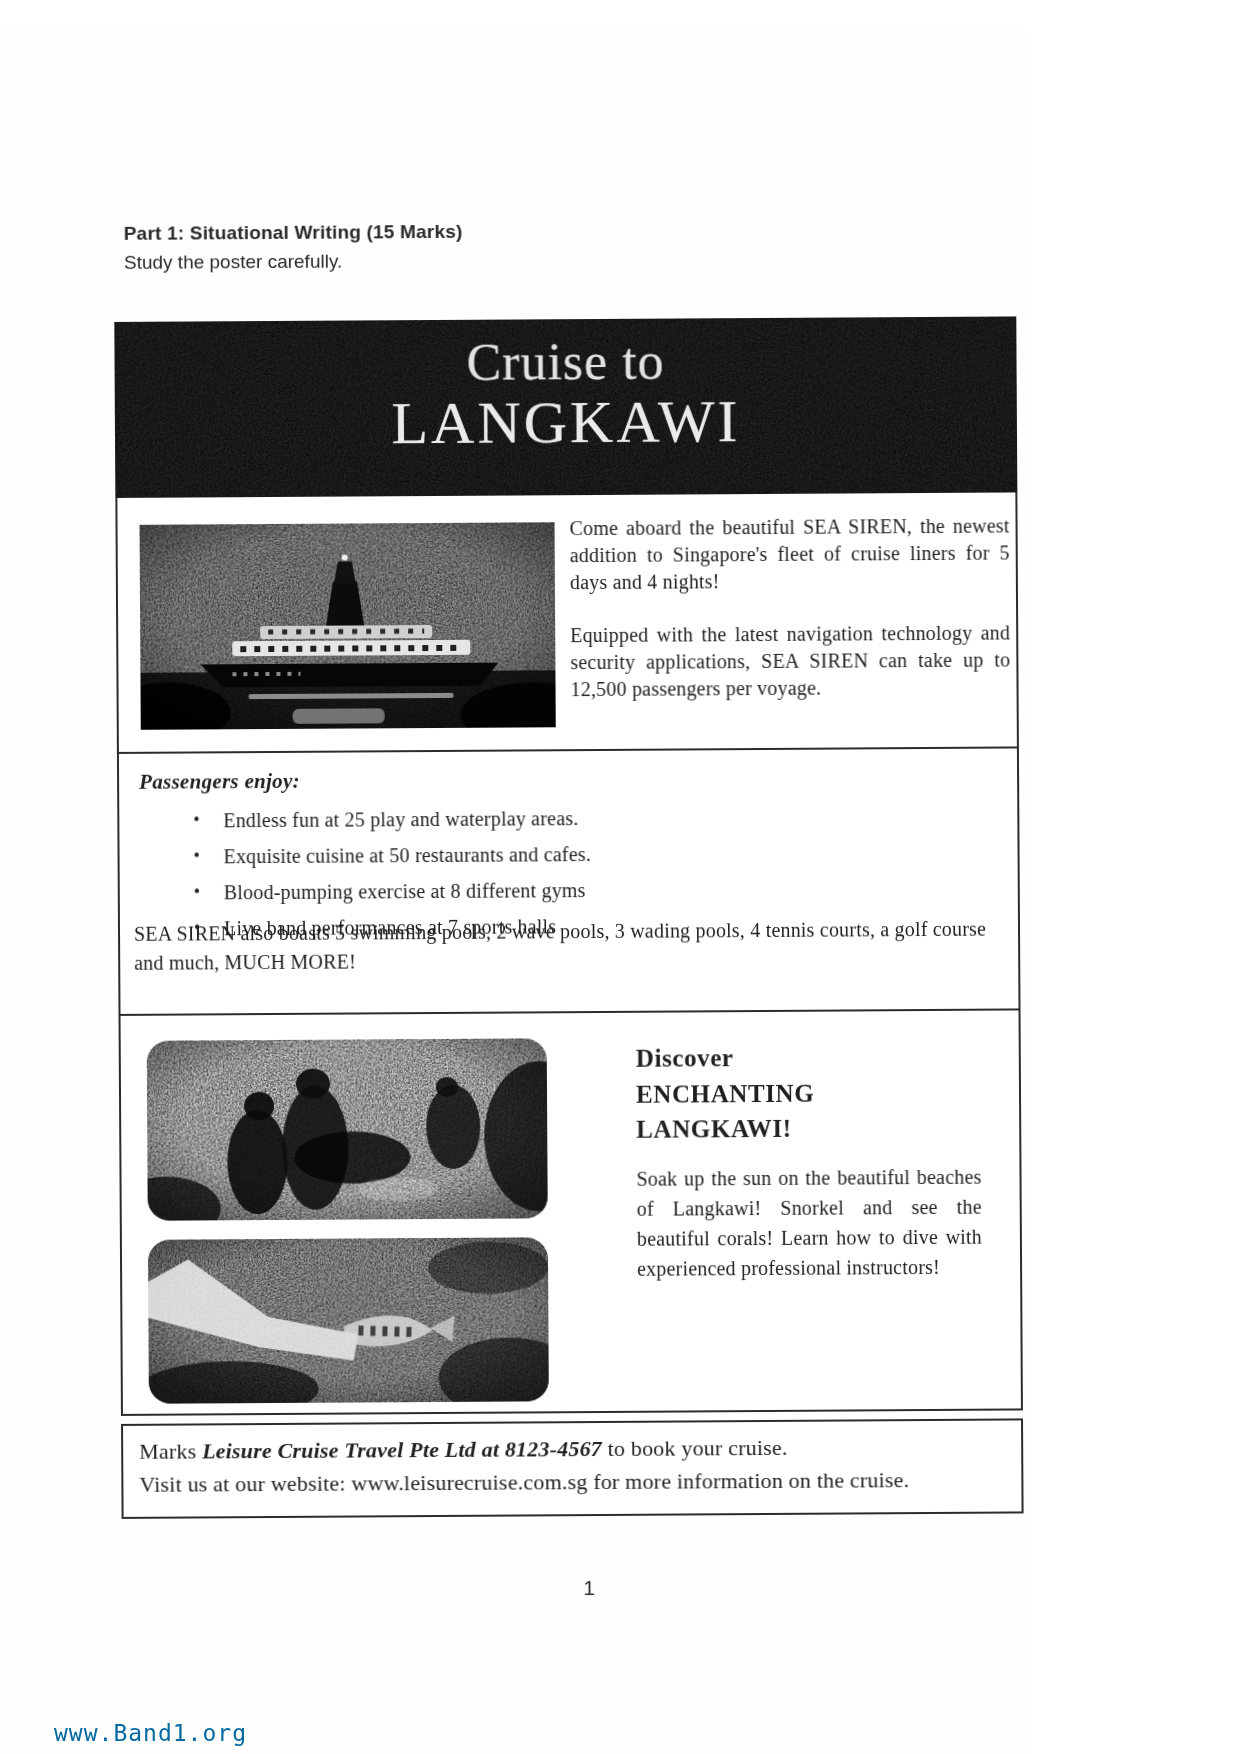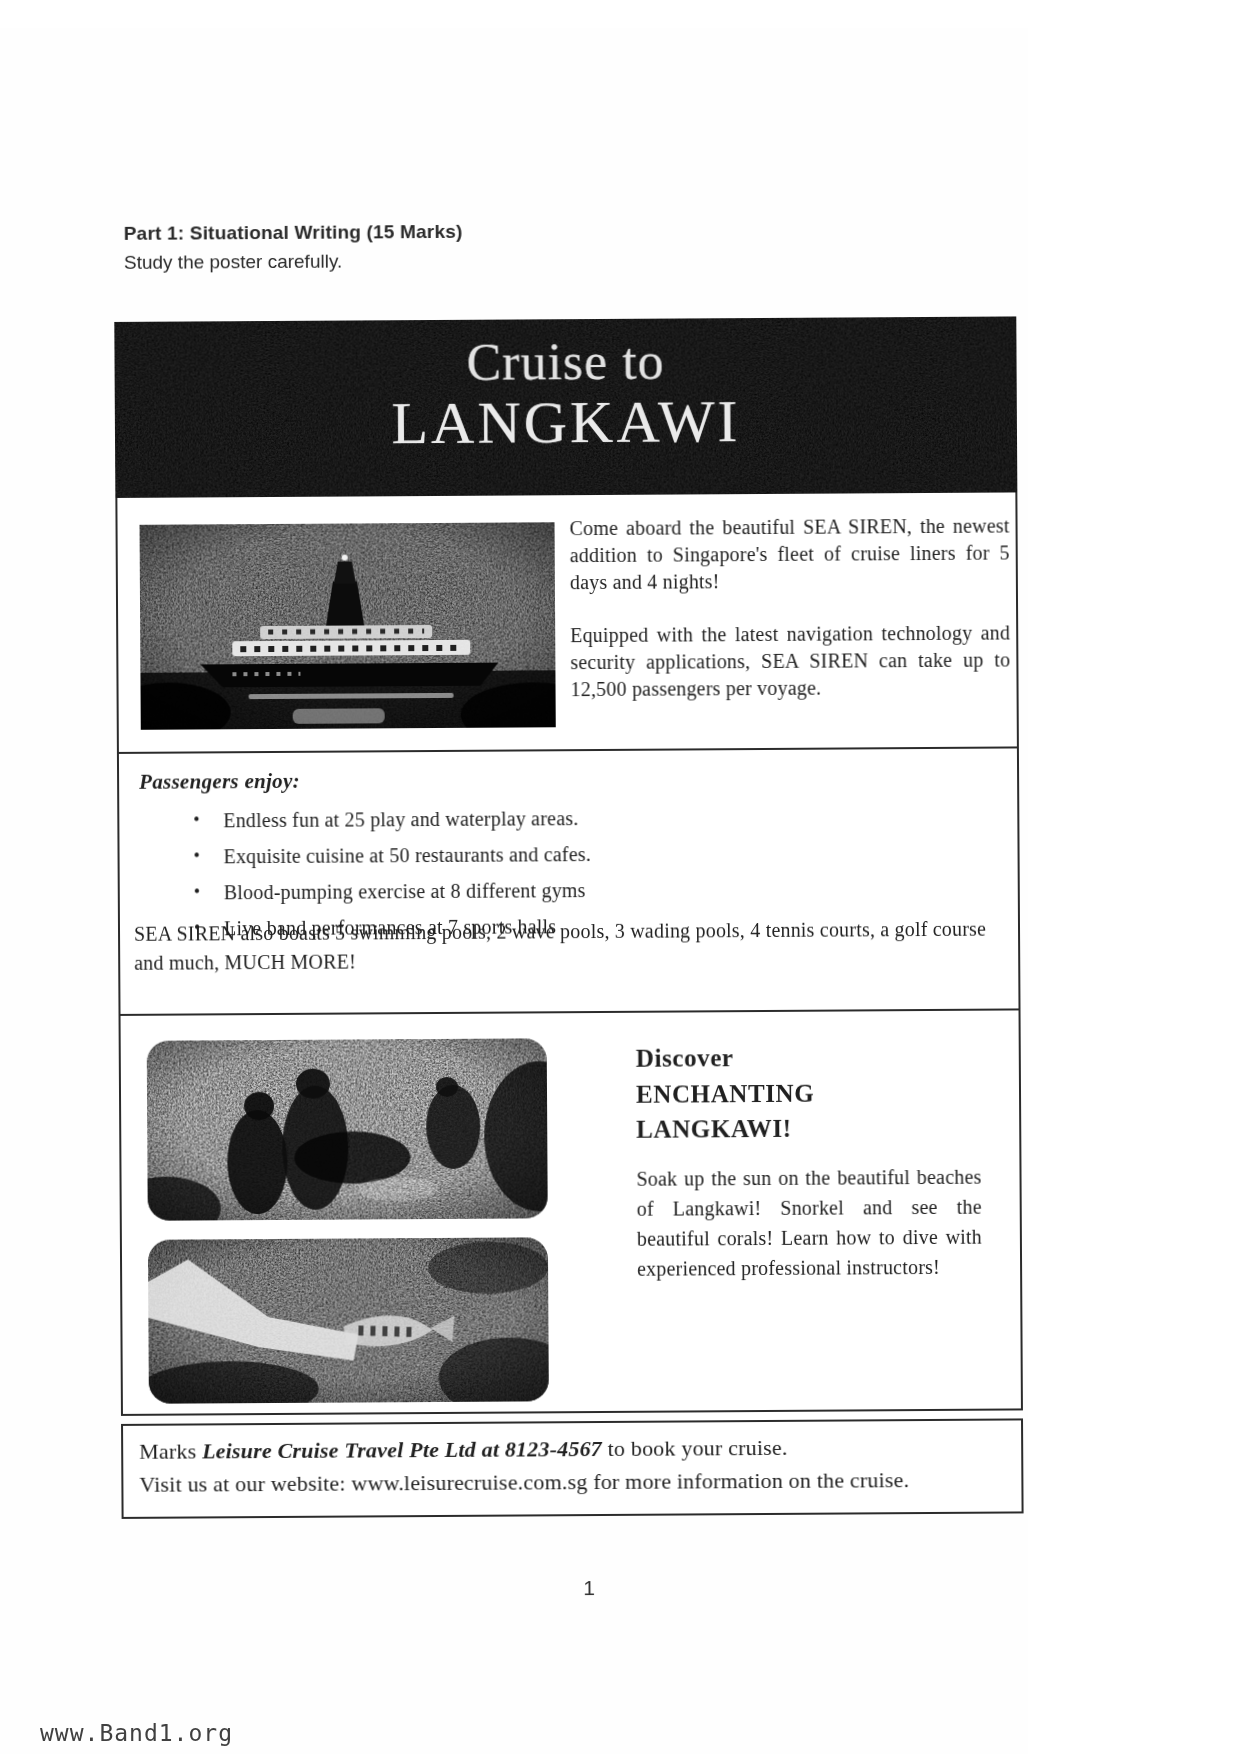--- a/index.html
+++ b/index.html
@@ -40,22 +40,22 @@
   .photo2{top:224px;height:164px;}
   .discover{position:absolute;left:515px;top:28px;width:372px;}
   .disc-h{font-size:25px;font-weight:700;line-height:1.42;letter-spacing:.6px;}
   .disc-body{margin-top:16px;font-size:20px;line-height:1.5;text-align:justify;width:345px;letter-spacing:.2px;}
   .contact{margin-top:8px;border:2px solid #2e2e2e;background:#fff;box-sizing:border-box;
            padding:9px 16px 16px;font-size:22px;line-height:1.5;letter-spacing:.2px;}
   .contact .em{font-weight:700;font-style:italic;}
   
   .page-number{position:absolute;left:0;top:1548px;width:1170px;text-align:center;
                font-family:"Liberation Sans",sans-serif;font-size:21px;color:#333;}
-  .watermark{position:absolute;left:40px;top:1692px;font-family:"DejaVu Sans Mono",monospace;
-             font-size:23px;color:#404040;letter-spacing:1px;}
+  .watermark{position:absolute;left:54px;top:1692px;font-family:"DejaVu Sans Mono",monospace;
+             font-size:23px;color:#0369a1;letter-spacing:1px;}
   .bottom-strip{position:absolute;left:0;top:1743px;width:1239px;height:11px;opacity:.45;
      background:repeating-linear-gradient(90deg,#c8c8c8 0 55px,#ececec 55px 95px,#c2c2c2 95px 170px,#f1f1f1 170px 230px);
      filter:blur(2.5px);}
   .speck{position:absolute;border-radius:50%;background:#8f8f8f;}
   .speck.s1{left:1082px;top:28px;width:4px;height:3px;opacity:.5;}
   .speck.s2{left:1086px;top:72px;width:3px;height:3px;opacity:.4;}
   .speck.s3{left:1034px;top:855px;width:5px;height:3px;opacity:.35;}
   svg.fill{display:block;width:100%;height:100%;}
 </style>
 </head>

